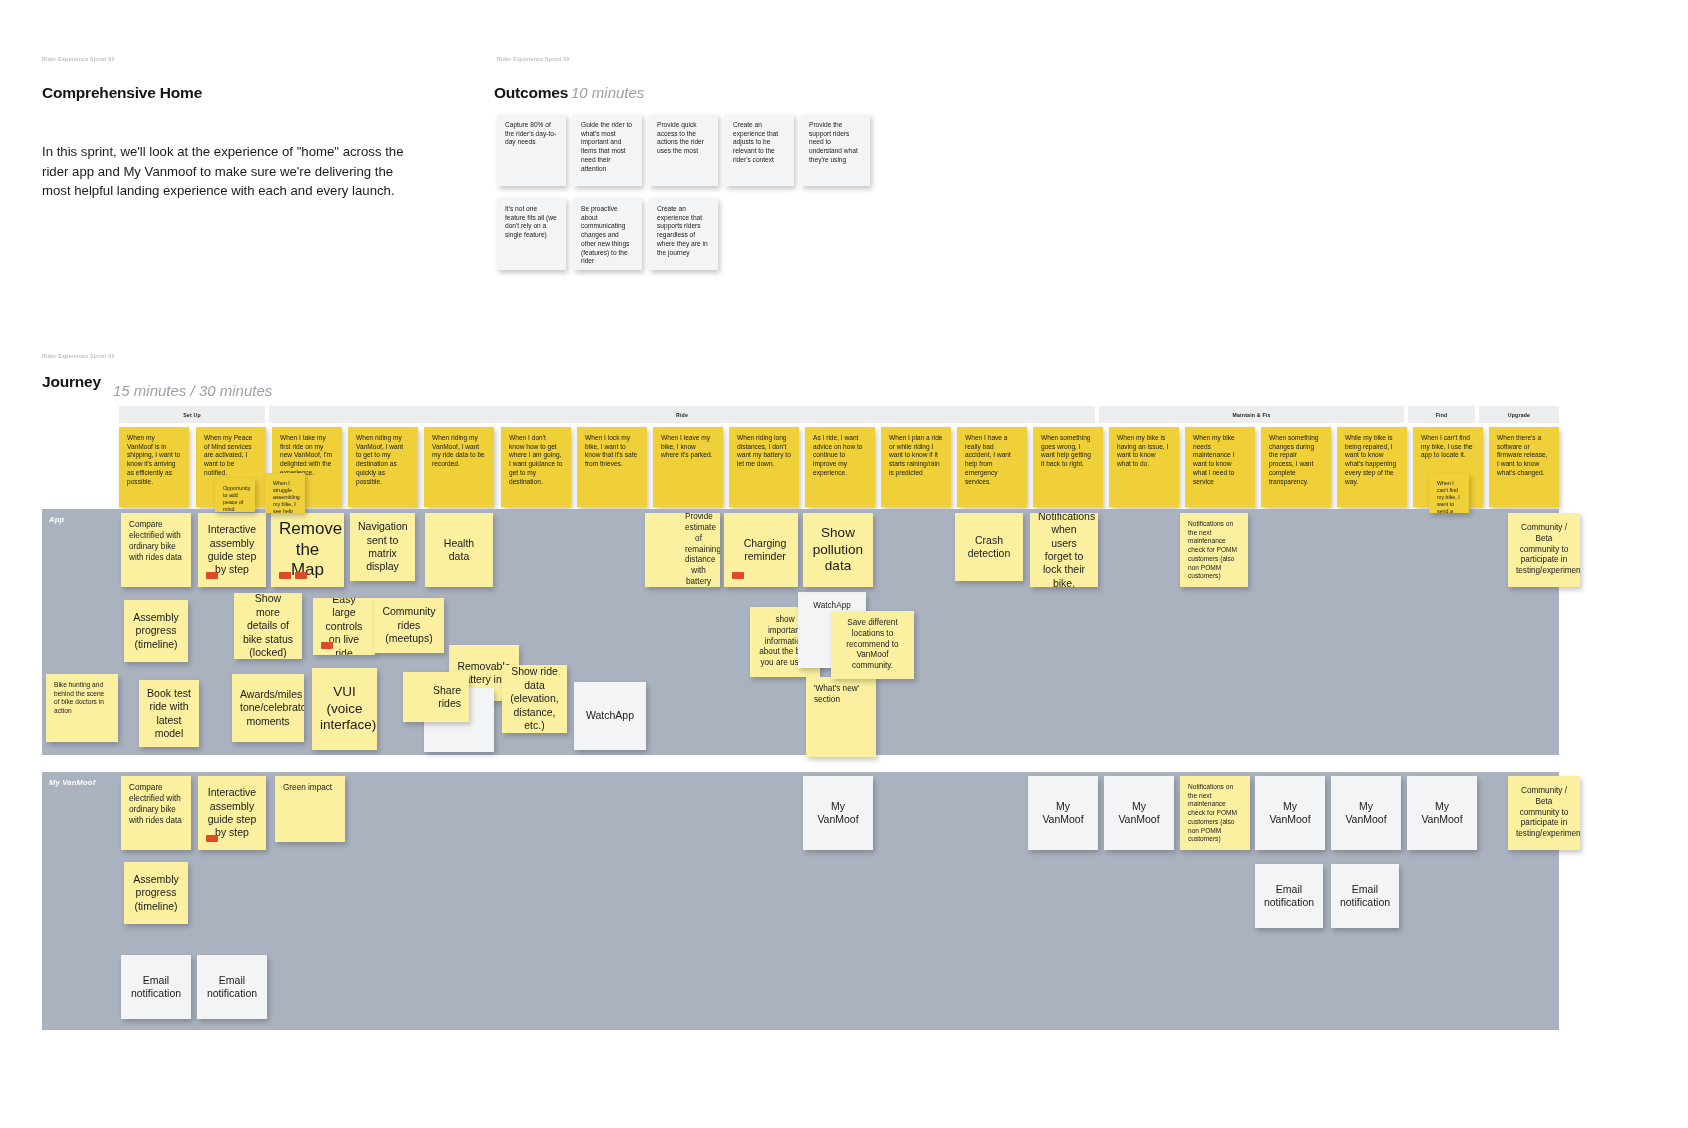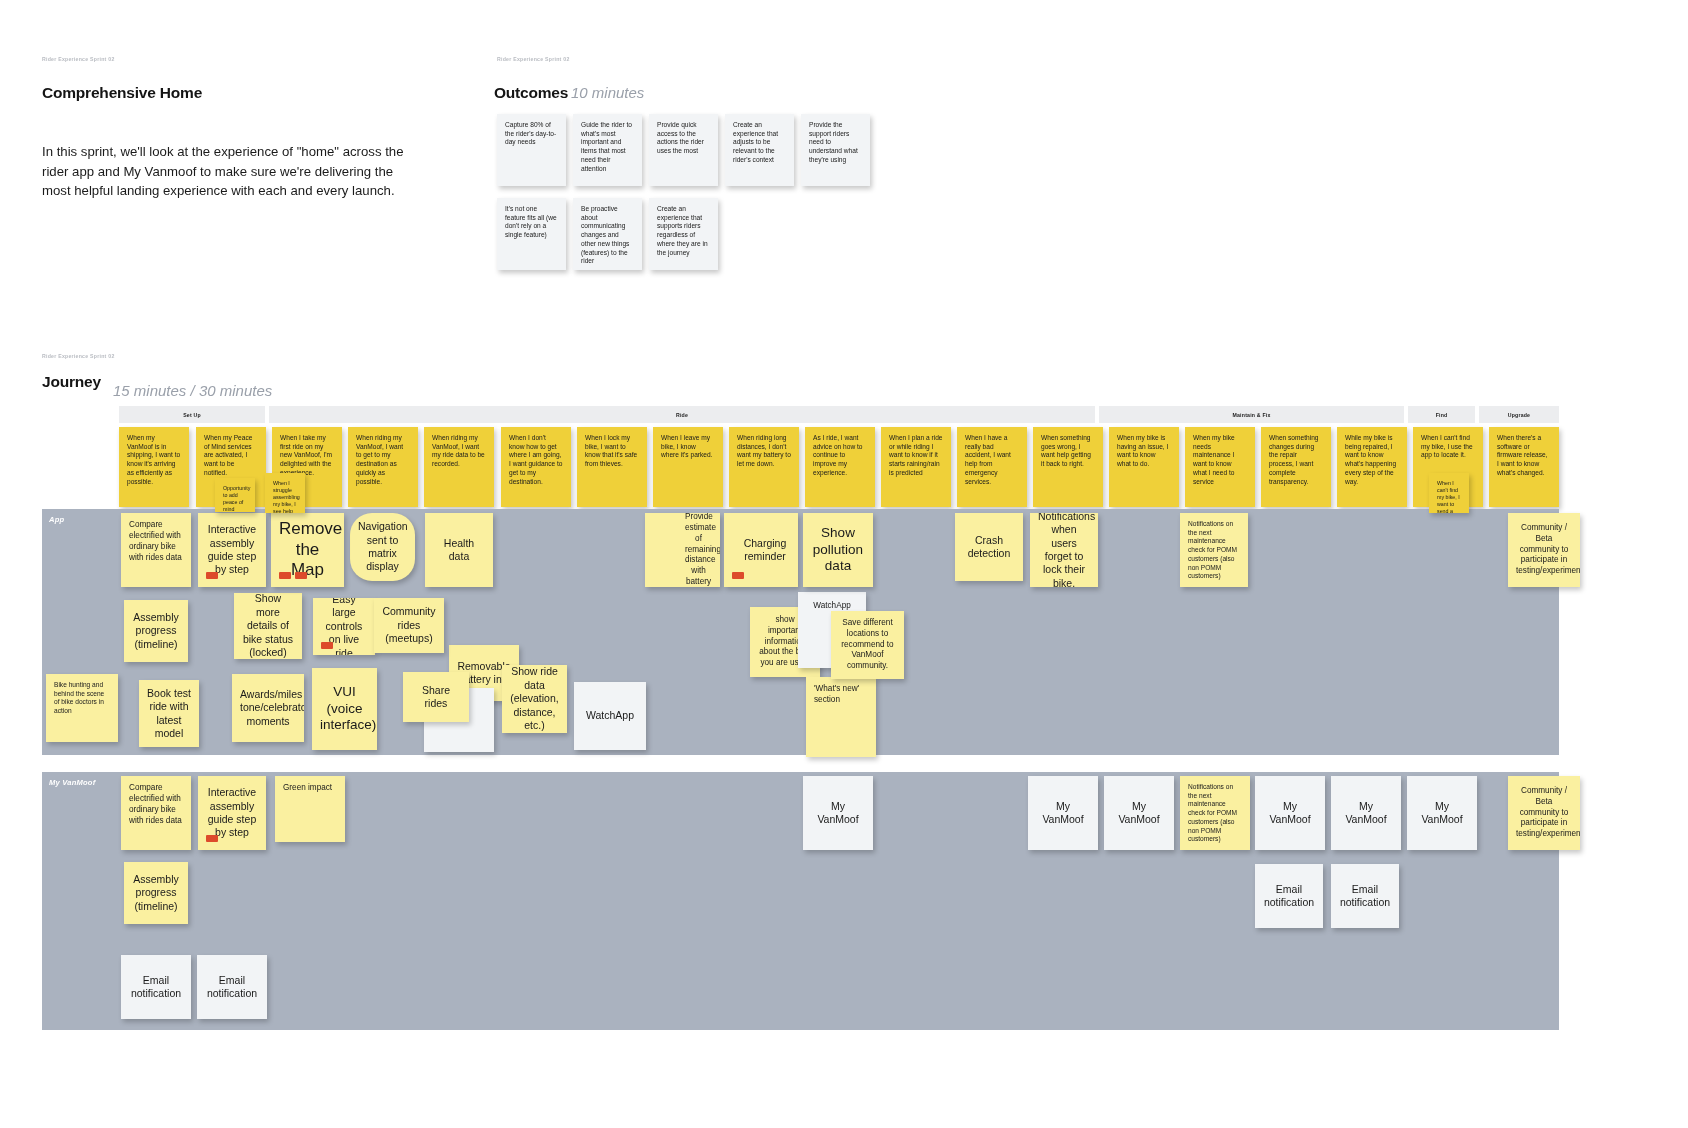--- a/index.html
+++ b/index.html
@@ -243,21 +243,21 @@
     </div>
   <div class="note cream center fs-m" style="left:198px; top:513px; width:68px; height:74px;">
       <span class="txt">Interactive assembly guide step by step</span>
       <i class="dot" style="left:8px; bottom:8px;"></i>
     </div>
   <div class="note cream center fs-xl" style="left:271px; top:513px; width:73px; height:74px; z-index:4;">
       <span class="txt">Remove the Map</span>
       <i class="dot" style="left:8px; bottom:8px;"></i>
       <i class="dot" style="left:24px; bottom:8px;"></i>
     </div>
-  <div class="note cream center fs-m" style="left:350px; top:513px; width:65px; height:68px;border-radius:22px;">
+  <div class="note cream center fs-m" style="left:350px; top:513px; width:65px; height:68px;">
       <span class="txt">Navigation sent to matrix display</span>
     </div>
   <div class="note cream center fs-m" style="left:425px; top:513px; width:68px; height:74px;">
       <span class="txt">Health data</span>
     </div>
   <div class="note cream center fs-s" style="left:645px; top:513px; width:75px; height:74px;padding-left:40px;">
       <span class="txt">Provide estimate of remaining distance with battery</span>
     </div>
   <div class="note cream center fs-m" style="left:724px; top:513px; width:74px; height:74px;padding-left:16px;">
       <span class="txt">Charging reminder</span>
@@ -291,38 +291,38 @@
     </div>
   <div class="note cream center fs-m" style="left:374px; top:598px; width:70px; height:55px; z-index:3;">
       <span class="txt">Community rides (meetups)</span>
     </div>
   <div class="note cream center fs-m" style="left:449px; top:605px; width:70px; height:56px;margin-top:40px;">
       <span class="txt">Removable Battery info</span>
     </div>
   <div class="note cream center fs-s" style="left:750px; top:607px; width:70px; height:70px;">
       <span class="txt">show important information about the bike you are using</span>
     </div>
-  <div class="note cream center fs-s" style="left:831px; top:611px; width:73px; height:68px; z-index:3;">
+  <div class="note cream center fs-s" style="left:831px; top:611px; width:83px; height:68px; z-index:3;">
       <span class="txt">Save different locations to recommend to VanMoof community.</span>
     </div>
 
   <div class="note cream topleft fs-xs" style="left:46px; top:674px; width:72px; height:68px;">
       <span class="txt">Bike hunting and behind the scene of bike doctors in action</span>
     </div>
   <div class="note cream center fs-m" style="left:139px; top:680px; width:60px; height:67px;">
       <span class="txt">Book test ride with latest model</span>
     </div>
   <div class="note cream center fs-m" style="left:232px; top:674px; width:72px; height:68px;">
       <span class="txt">Awards/miles tone/celebratory moments</span>
     </div>
   <div class="note cream center fs-l" style="left:312px; top:668px; width:65px; height:82px; z-index:3;">
       <span class="txt">VUI (voice interface)</span>
     </div>
   <div class="note white center fs-m" style="left:424px; top:688px; width:70px; height:64px;"></div>
-  <div class="note cream center fs-m" style="left:403px; top:672px; width:66px; height:50px; z-index:3;">
+  <div class="note cream center fs-m" style="left:403px; top:672px; width:66px; height:50px; z-index:3;text-align:right;">
       <span class="txt">Share rides</span>
     </div>
   <div class="note cream center fs-m" style="left:502px; top:665px; width:65px; height:68px;">
       <span class="txt">Show ride data (elevation, distance, etc.)</span>
     </div>
   <div class="note white center fs-m" style="left:574px; top:682px; width:72px; height:68px;">
       <span class="txt">WatchApp</span>
     </div>
   <div class="note cream topleft fs-s" style="left:806px; top:677px; width:70px; height:80px;">
       <span class="txt">'What's new' section</span>

